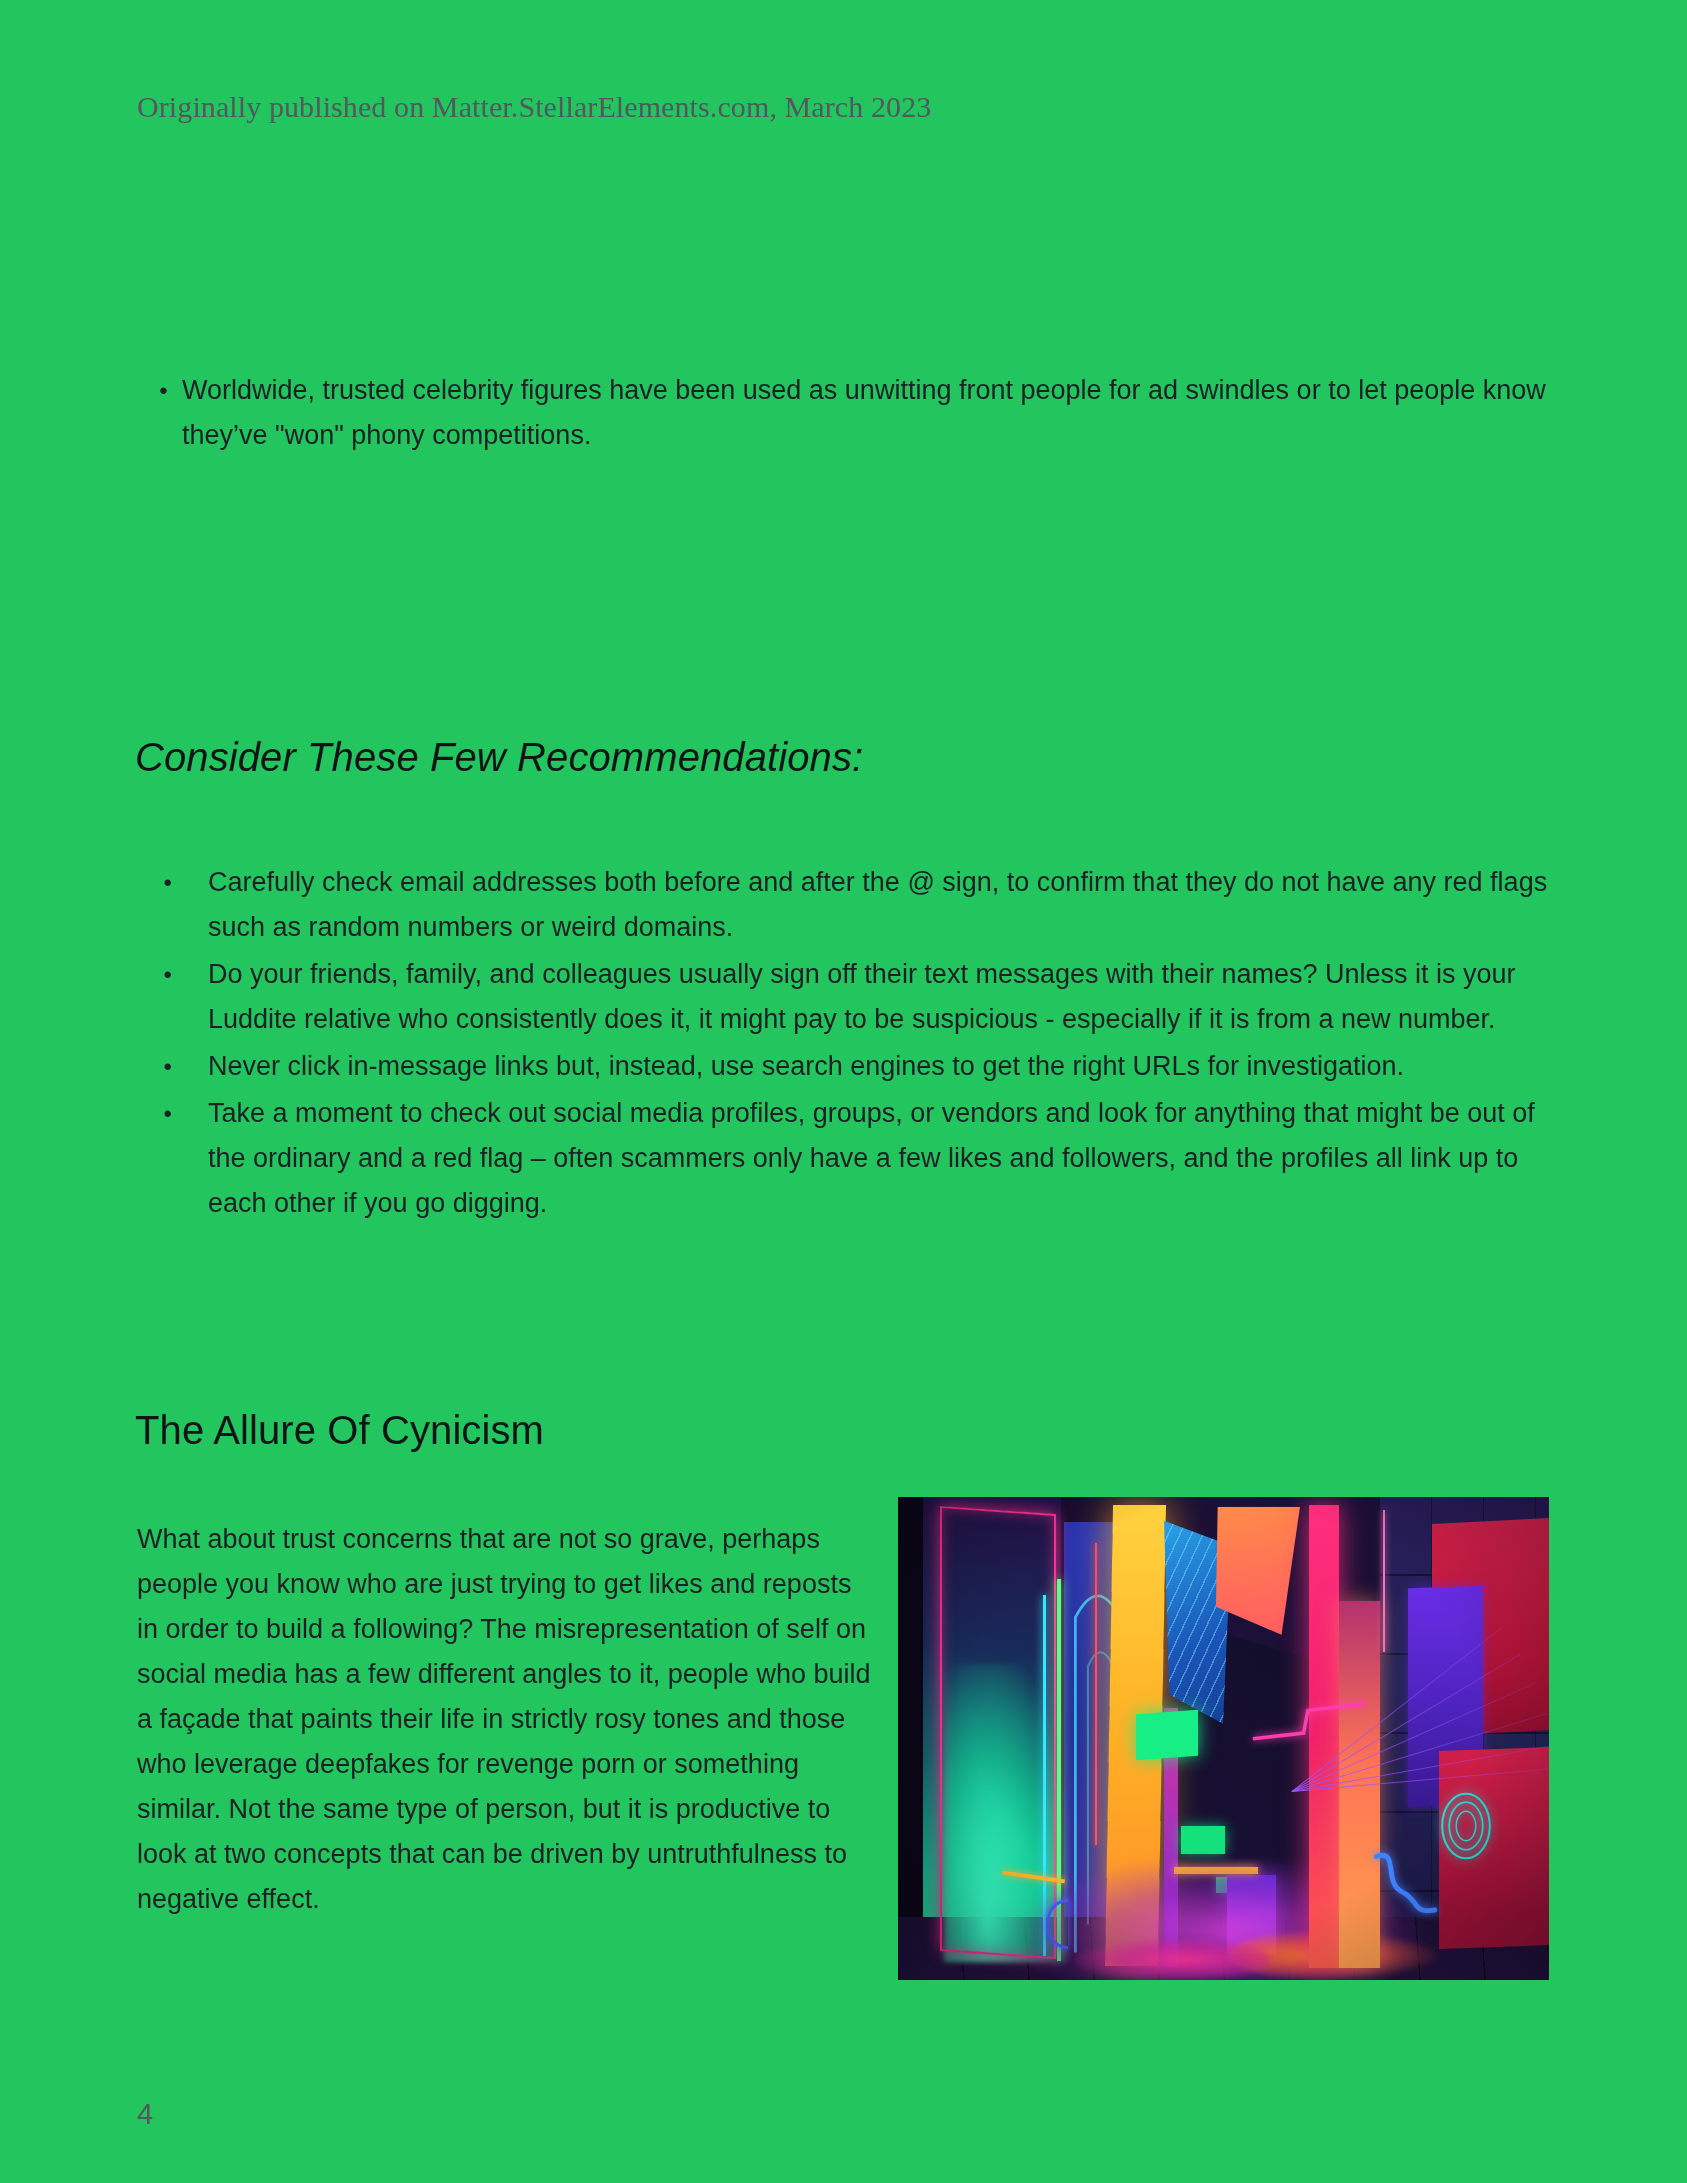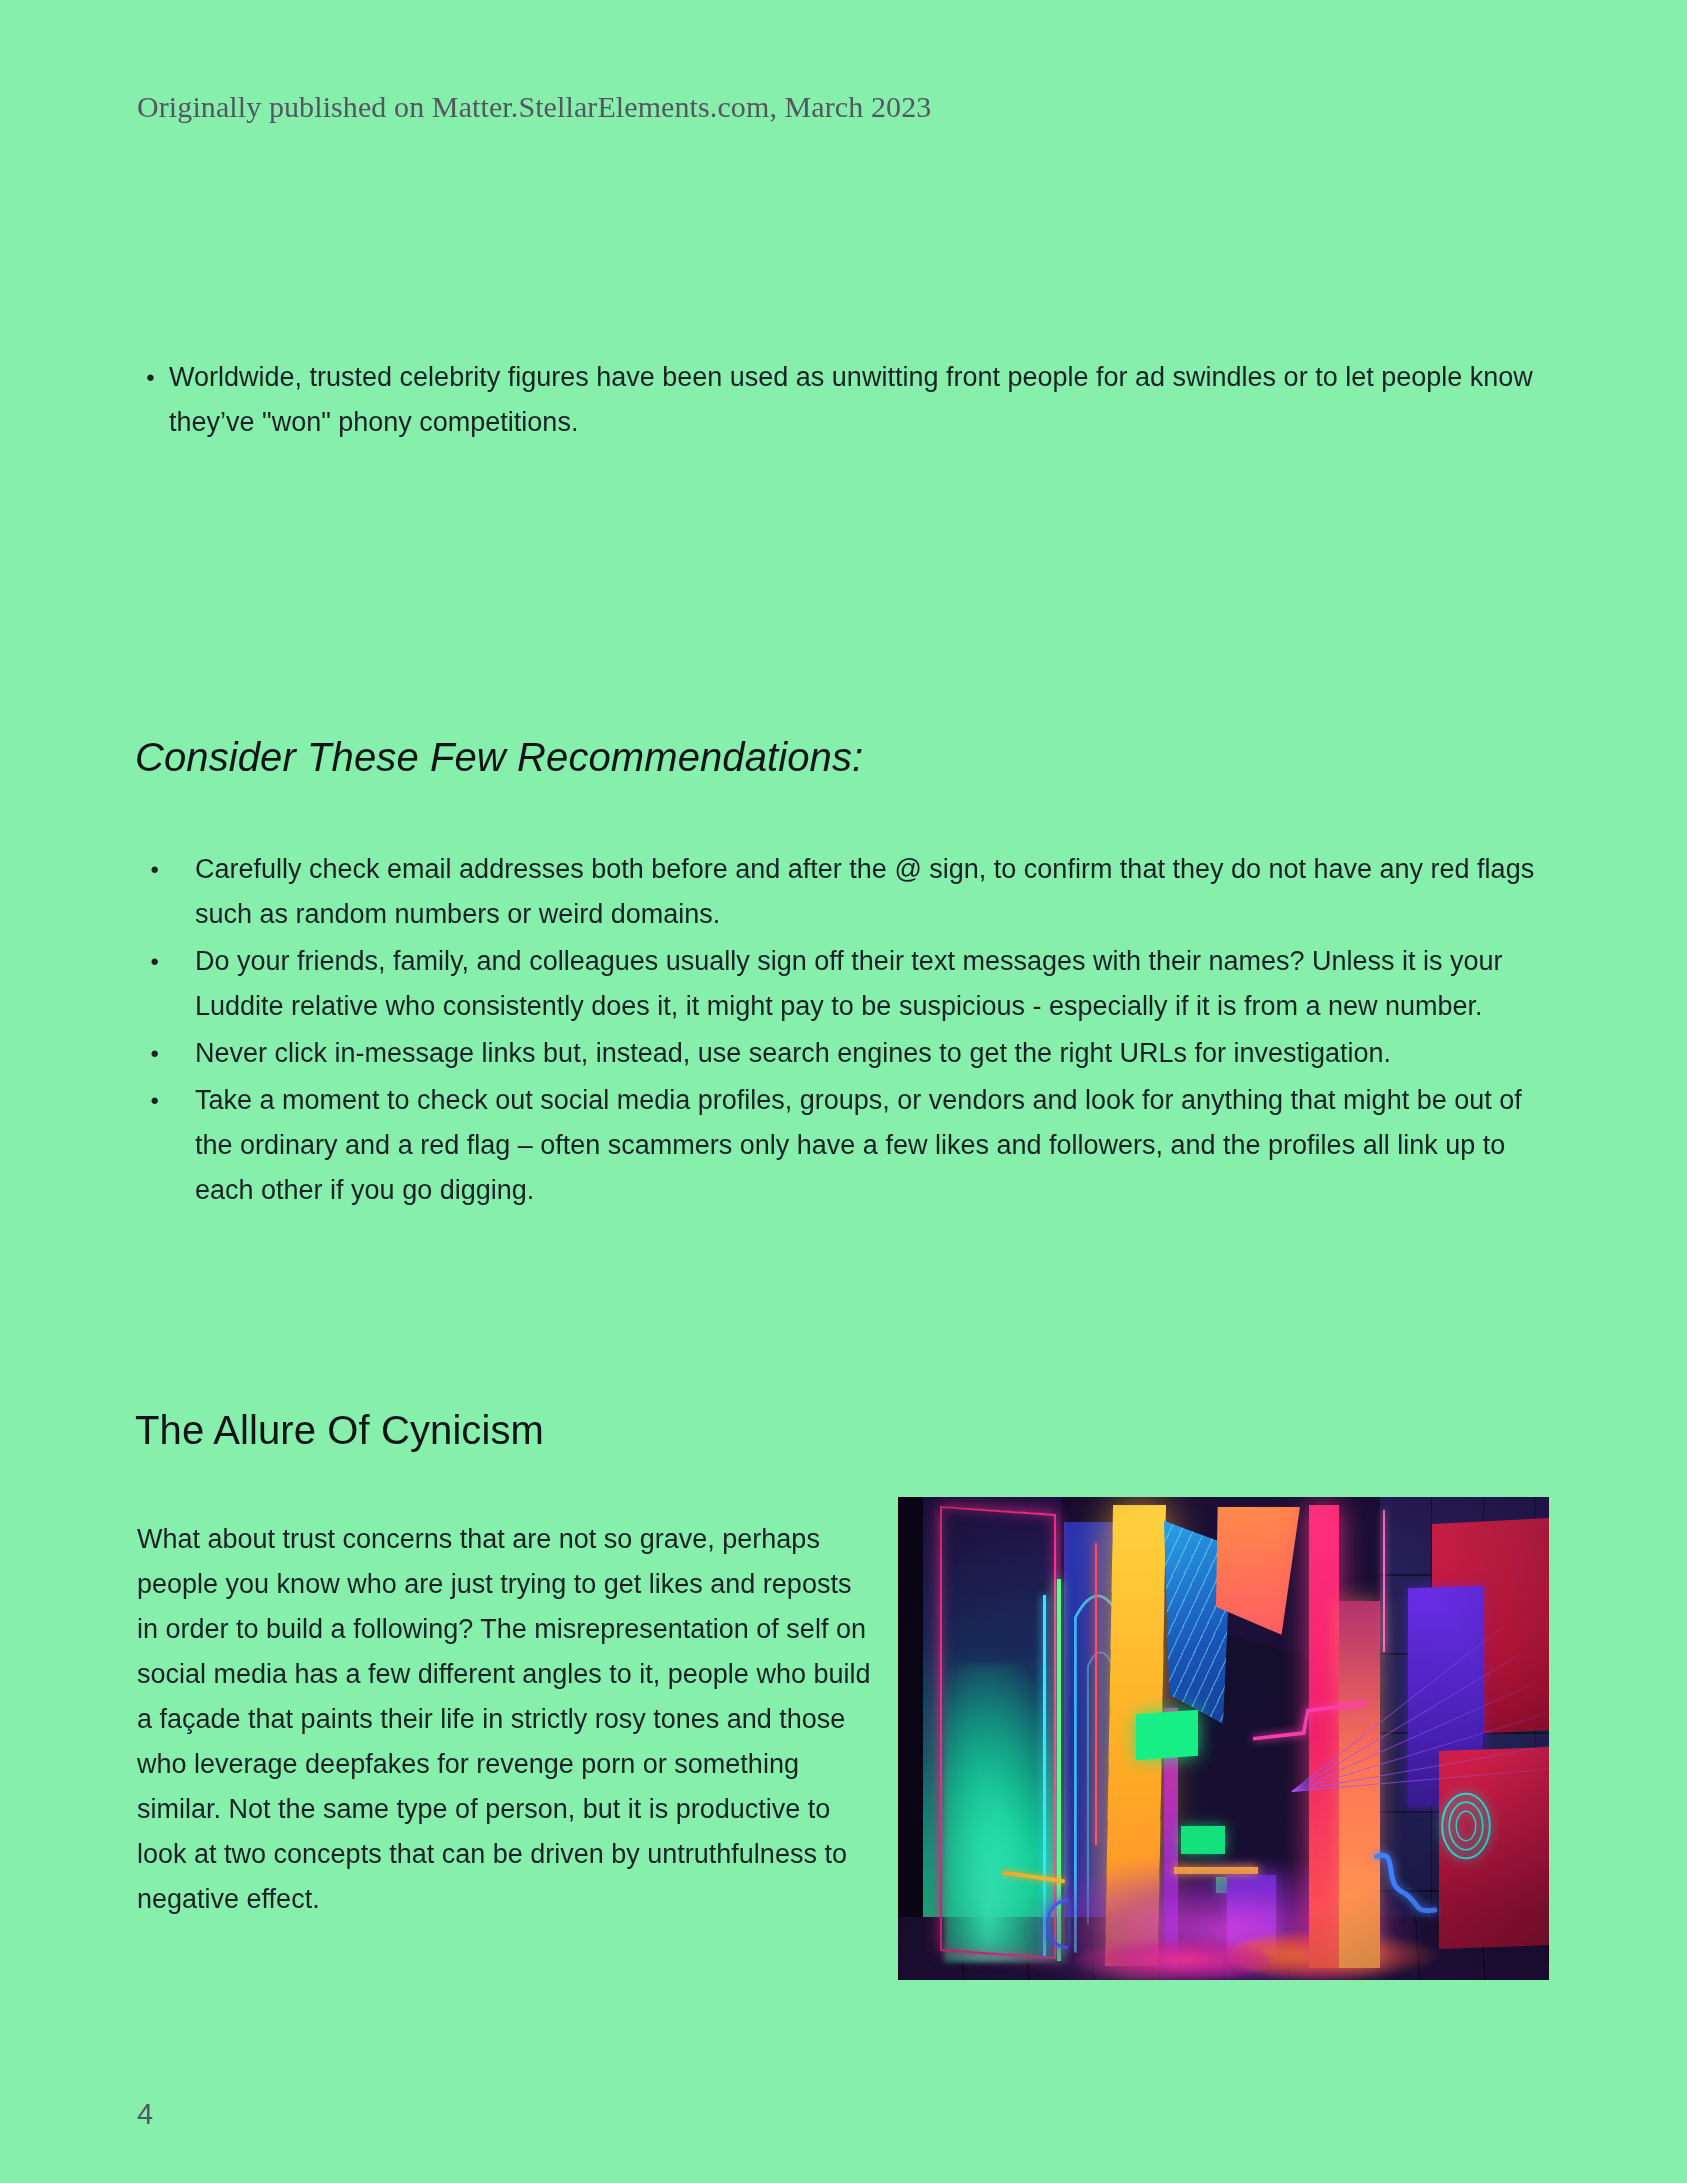--- a/index.html
+++ b/index.html
@@ -1,34 +1,34 @@
 <!DOCTYPE html>
 <html style="font-size:11.2px"><head>
 <meta charset="utf-8">
 <style>
   html,body { margin:0; padding:0; background:#e9e9e9; }
   .page {
     position:relative; width:1687px; height:2183px; margin:0 auto;
-    background:#86efac; overflow:hidden;
+    background:#22c55e; overflow:hidden;
     font-family:"Liberation Sans", sans-serif; color:#1d2025;
   }
   .published {
     position:absolute; left:137px; top:90px; width:1413px;
     font-family:"Liberation Serif", serif; font-size:30px; color:#54575d;
     letter-spacing:0.1px;
   }
   h2.h {
     position:absolute; left:135px; margin:0; font-weight:400; color:#121418;
     font-size:40px; letter-spacing:0.1px;
   }
   #h-seen { top:246px; }
   #h-reco { top:735px;font-style:italic; }
   #h-cyn  { top:1408px; }
 
-  ul.blist { position:absolute; left:137px; width:1421px; margin:5px; padding:0; list-style:none; }
+  ul.blist { position:absolute; left:137px; width:1421px; margin:18px; padding:0; list-style:none; }
   #list-seen { top:350px; }
   #list-reco { top:842px; }
   ul.blist li {
     position:relative; font-size:27px; line-height:45px; color:#1d2025;
     margin:0 0 2.1px 0;
   }
   #list-seen li { padding-left:27px; }
   #list-reco li { padding-left:53px; }
   ul.blist li::before {
     content:"\2022"; position:absolute; top:0; font-size:24px; color:#1d2025;

